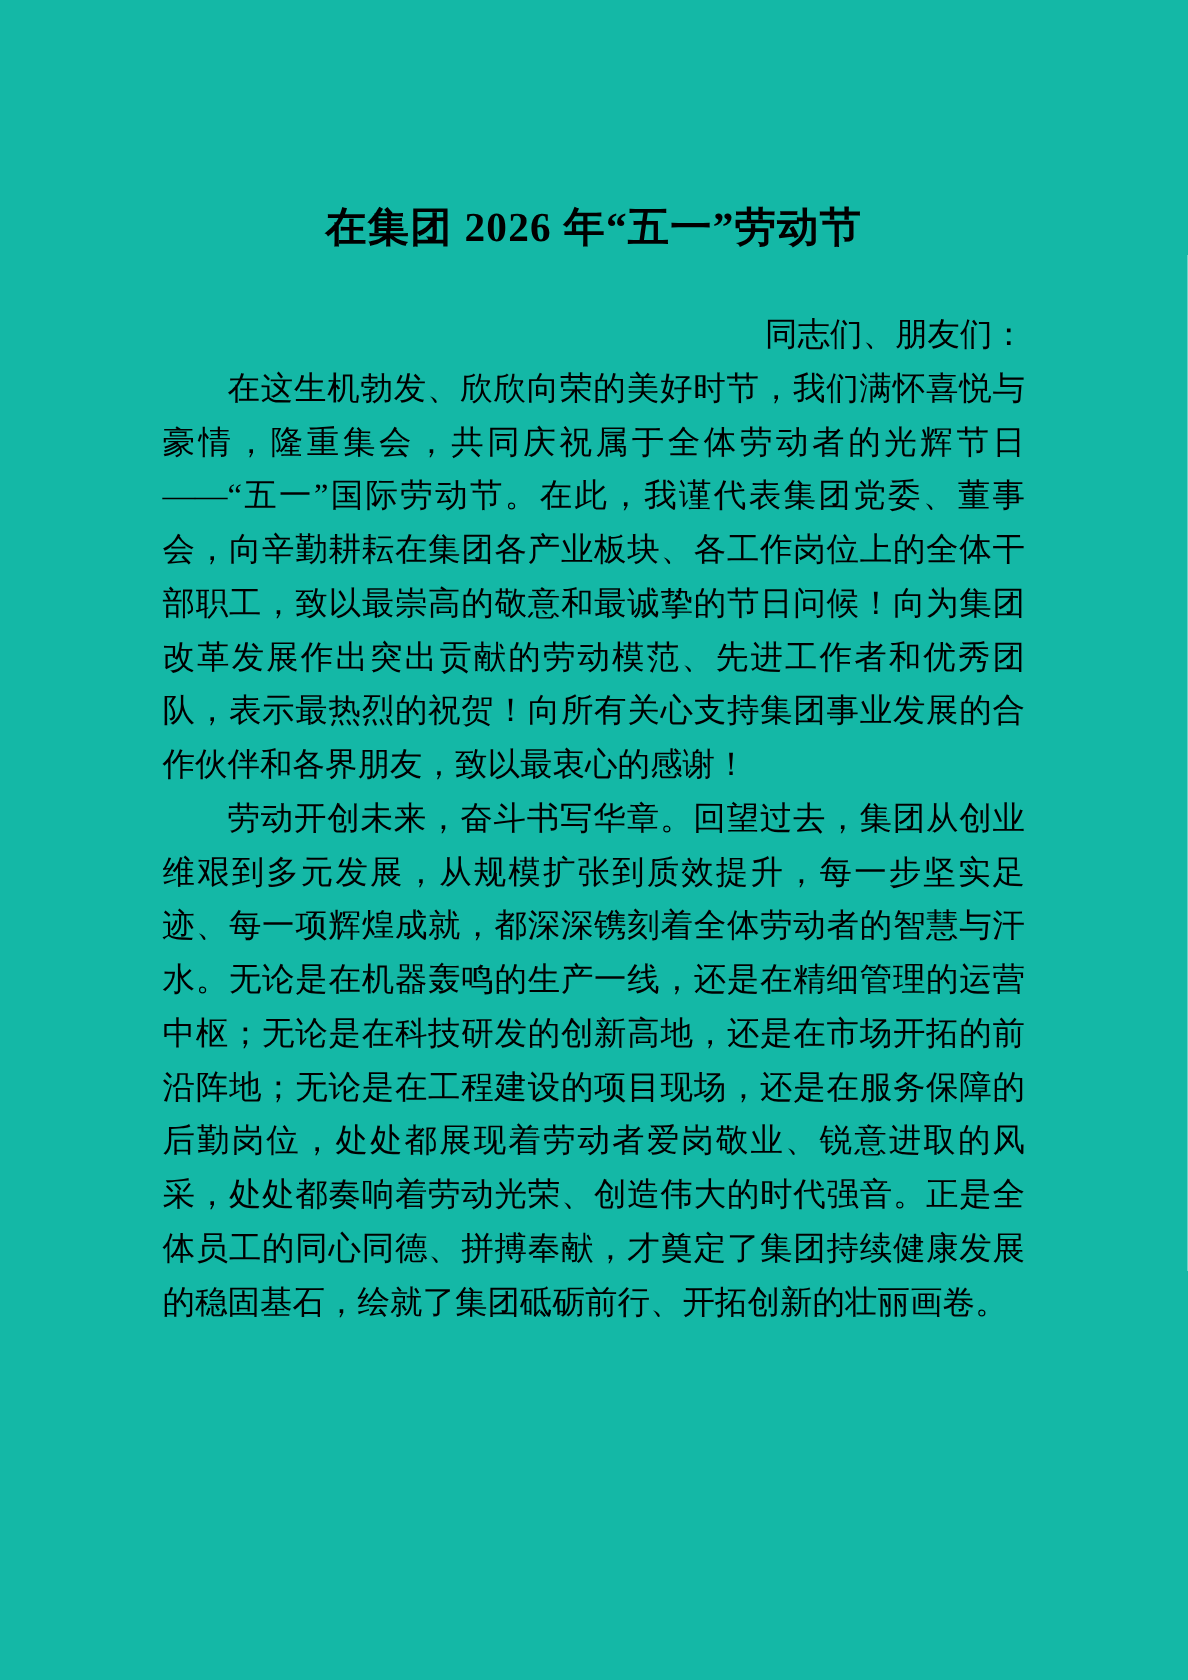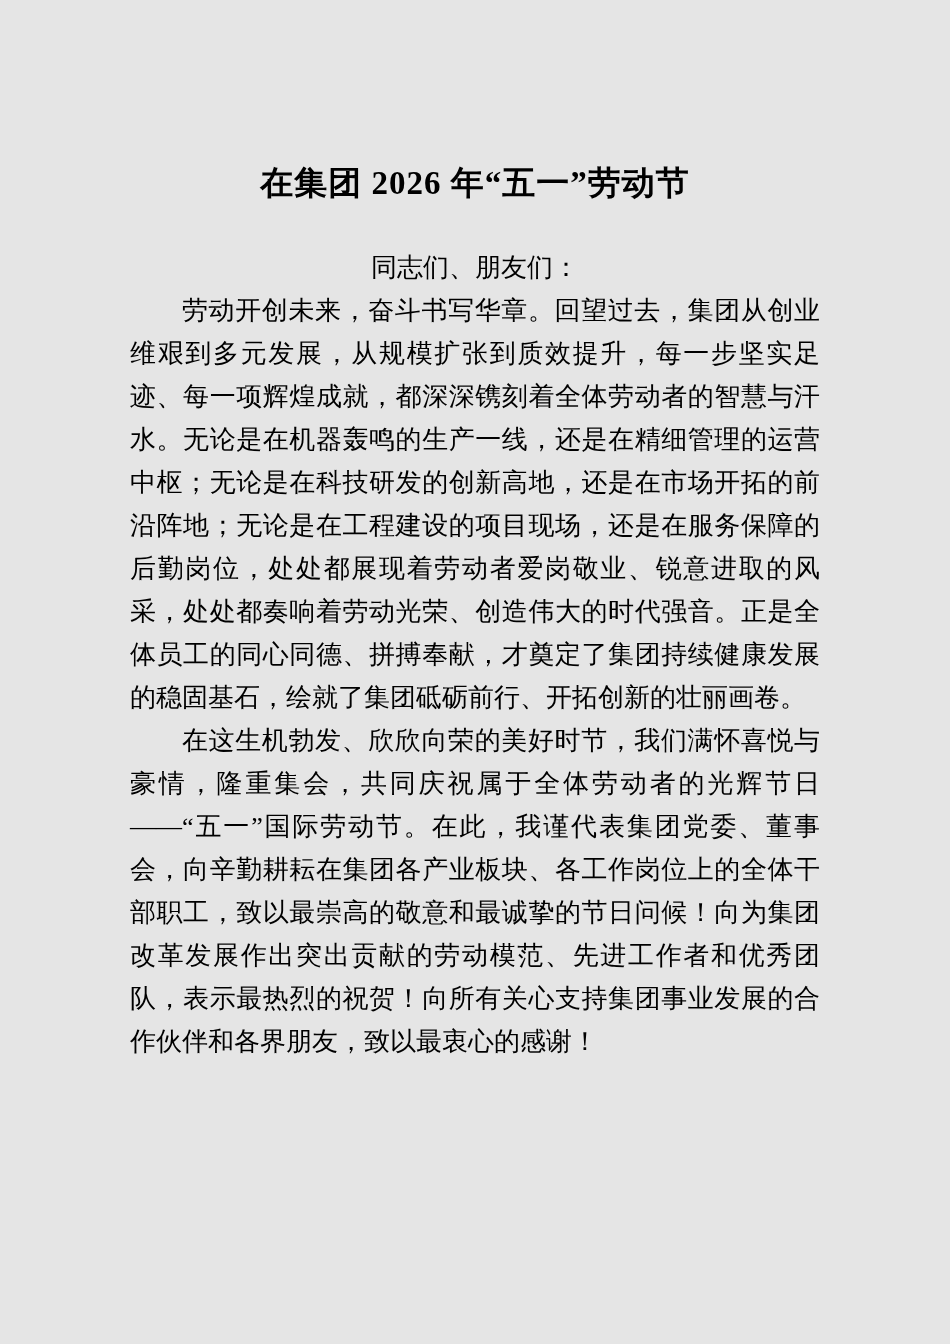--- a/index.html
+++ b/index.html
@@ -12,55 +12,55 @@
       height: 1344px;
       font-family: "Liberation Serif", "DejaVu Serif", serif;
       color: #000000;
       overflow: hidden;
     }
     .page {
       box-sizing: border-box;
       width: 950px;
       height: 1344px;
       padding: 158px 130px 0 130px;
-      background: #e5e5e5;
+      background: #14b8a6;
     }
     .doc-title {
       margin: 0 0 38px 0;
       font-size: 33px;
       font-weight: bold;
       text-align: center;
       line-height: 50px;
       letter-spacing: 1px;
     }
     .title-line {
       display: block;
       white-space: nowrap;
     }
     .salutation {
       margin: 0;
       font-size: 26px;
       line-height: 43px;
-      text-align: center;
+      text-align: right;
     }
     .body-paragraph {
       margin: 0;
       font-size: 26px;
       line-height: 43px;
       text-indent: 2em;
       text-align: justify;
       word-break: break-all;
     }
   </style>
 </head>
 <body>
 
 <div class="page">
   <h1 class="doc-title">
     <span class="title-line">在集团 2026 年“五一”劳动节</span>
   </h1>
 
   <p class="salutation">同志们、朋友们：</p>
 
+  <p class="body-paragraph">在这生机勃发、欣欣向荣的美好时节，我们满怀喜悦与豪情，隆重集会，共同庆祝属于全体劳动者的光辉节日——“五一”国际劳动节。在此，我谨代表集团党委、董事会，向辛勤耕耘在集团各产业板块、各工作岗位上的全体干部职工，致以最崇高的敬意和最诚挚的节日问候！向为集团改革发展作出突出贡献的劳动模范、先进工作者和优秀团队，表示最热烈的祝贺！向所有关心支持集团事业发展的合作伙伴和各界朋友，致以最衷心的感谢！</p>
+
   <p class="body-paragraph">劳动开创未来，奋斗书写华章。回望过去，集团从创业维艰到多元发展，从规模扩张到质效提升，每一步坚实足迹、每一项辉煌成就，都深深镌刻着全体劳动者的智慧与汗水。无论是在机器轰鸣的生产一线，还是在精细管理的运营中枢；无论是在科技研发的创新高地，还是在市场开拓的前沿阵地；无论是在工程建设的项目现场，还是在服务保障的后勤岗位，处处都展现着劳动者爱岗敬业、锐意进取的风采，处处都奏响着劳动光荣、创造伟大的时代强音。正是全体员工的同心同德、拼搏奉献，才奠定了集团持续健康发展的稳固基石，绘就了集团砥砺前行、开拓创新的壮丽画卷。</p>
-
-  <p class="body-paragraph">在这生机勃发、欣欣向荣的美好时节，我们满怀喜悦与豪情，隆重集会，共同庆祝属于全体劳动者的光辉节日——“五一”国际劳动节。在此，我谨代表集团党委、董事会，向辛勤耕耘在集团各产业板块、各工作岗位上的全体干部职工，致以最崇高的敬意和最诚挚的节日问候！向为集团改革发展作出突出贡献的劳动模范、先进工作者和优秀团队，表示最热烈的祝贺！向所有关心支持集团事业发展的合作伙伴和各界朋友，致以最衷心的感谢！</p>
 </div>
 
 </body></html>

